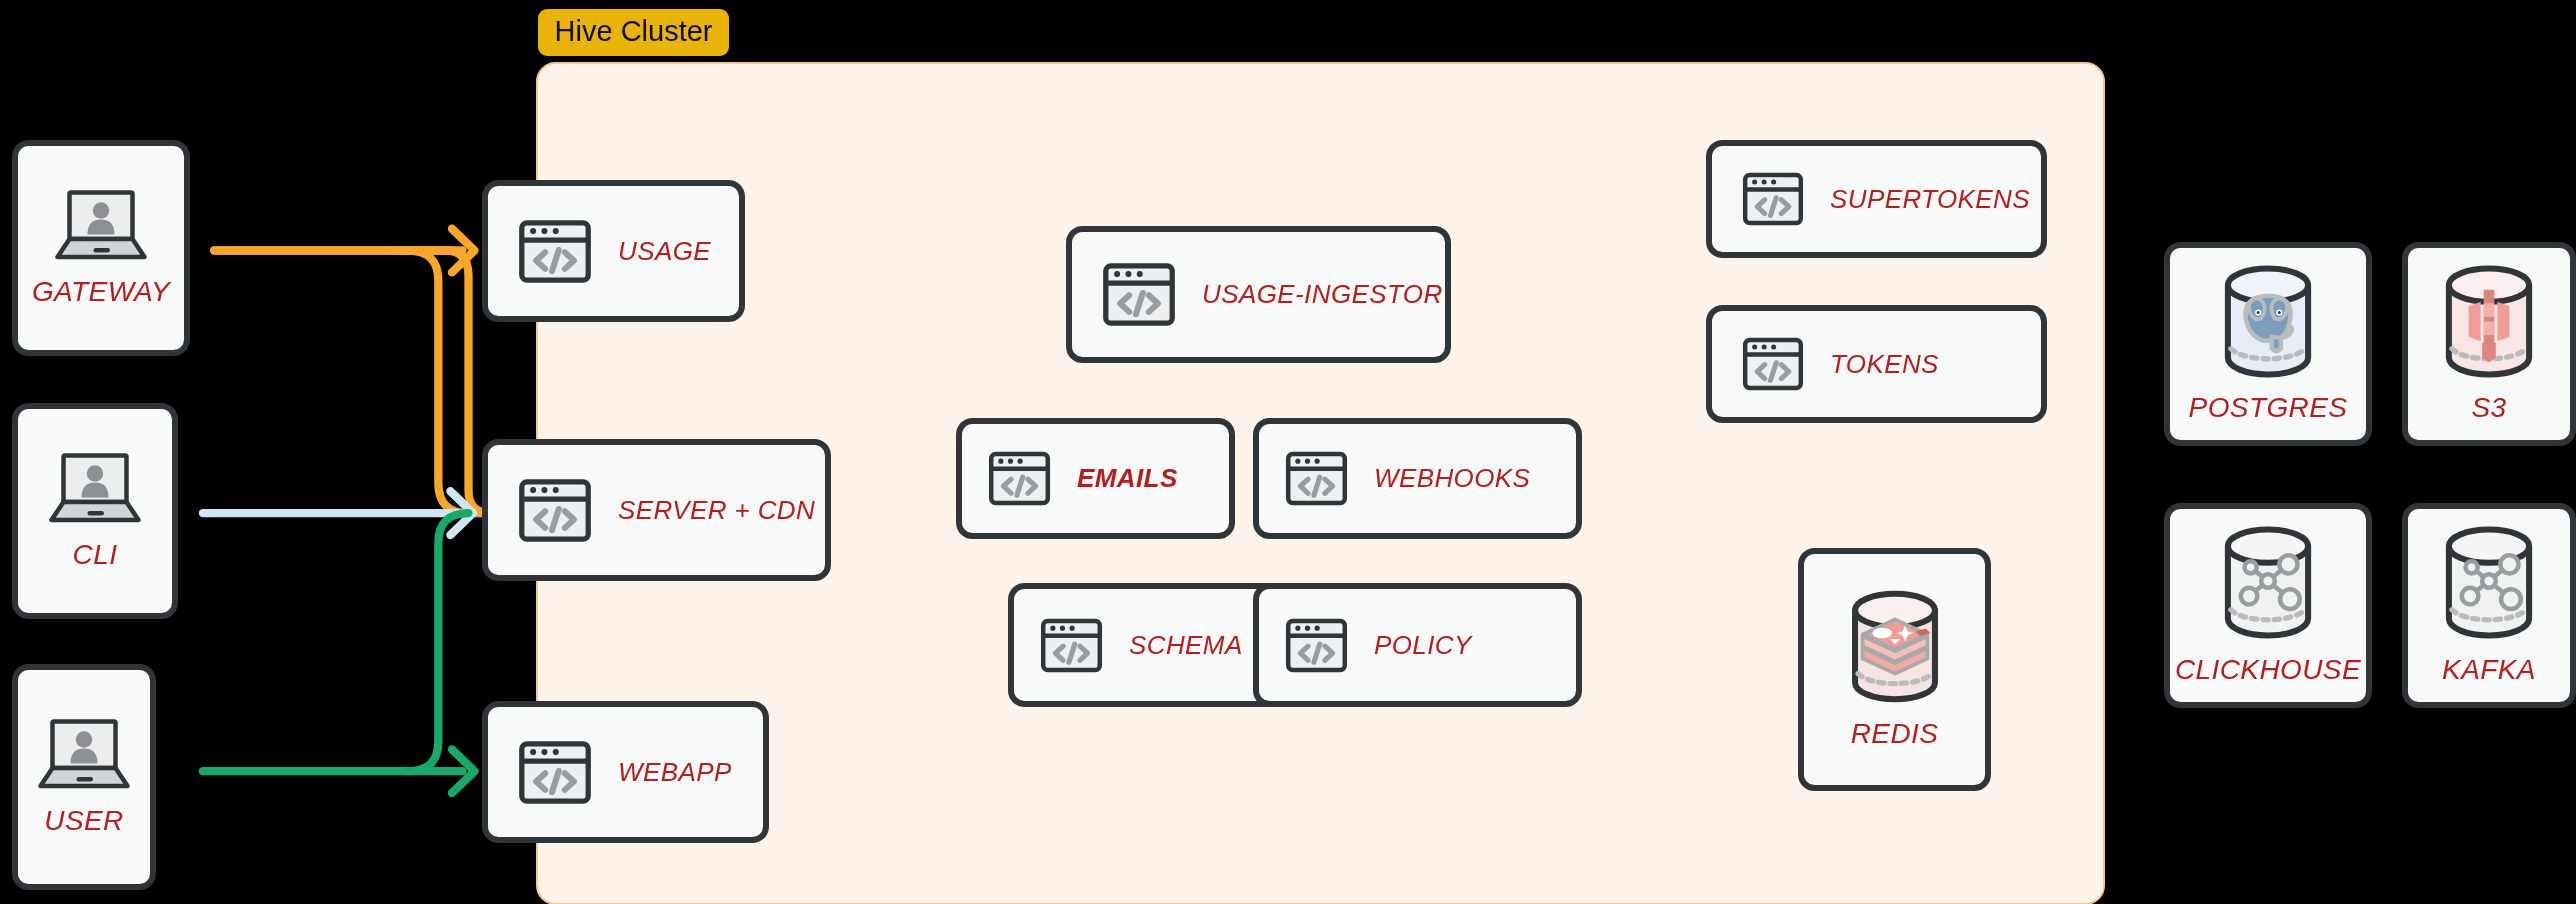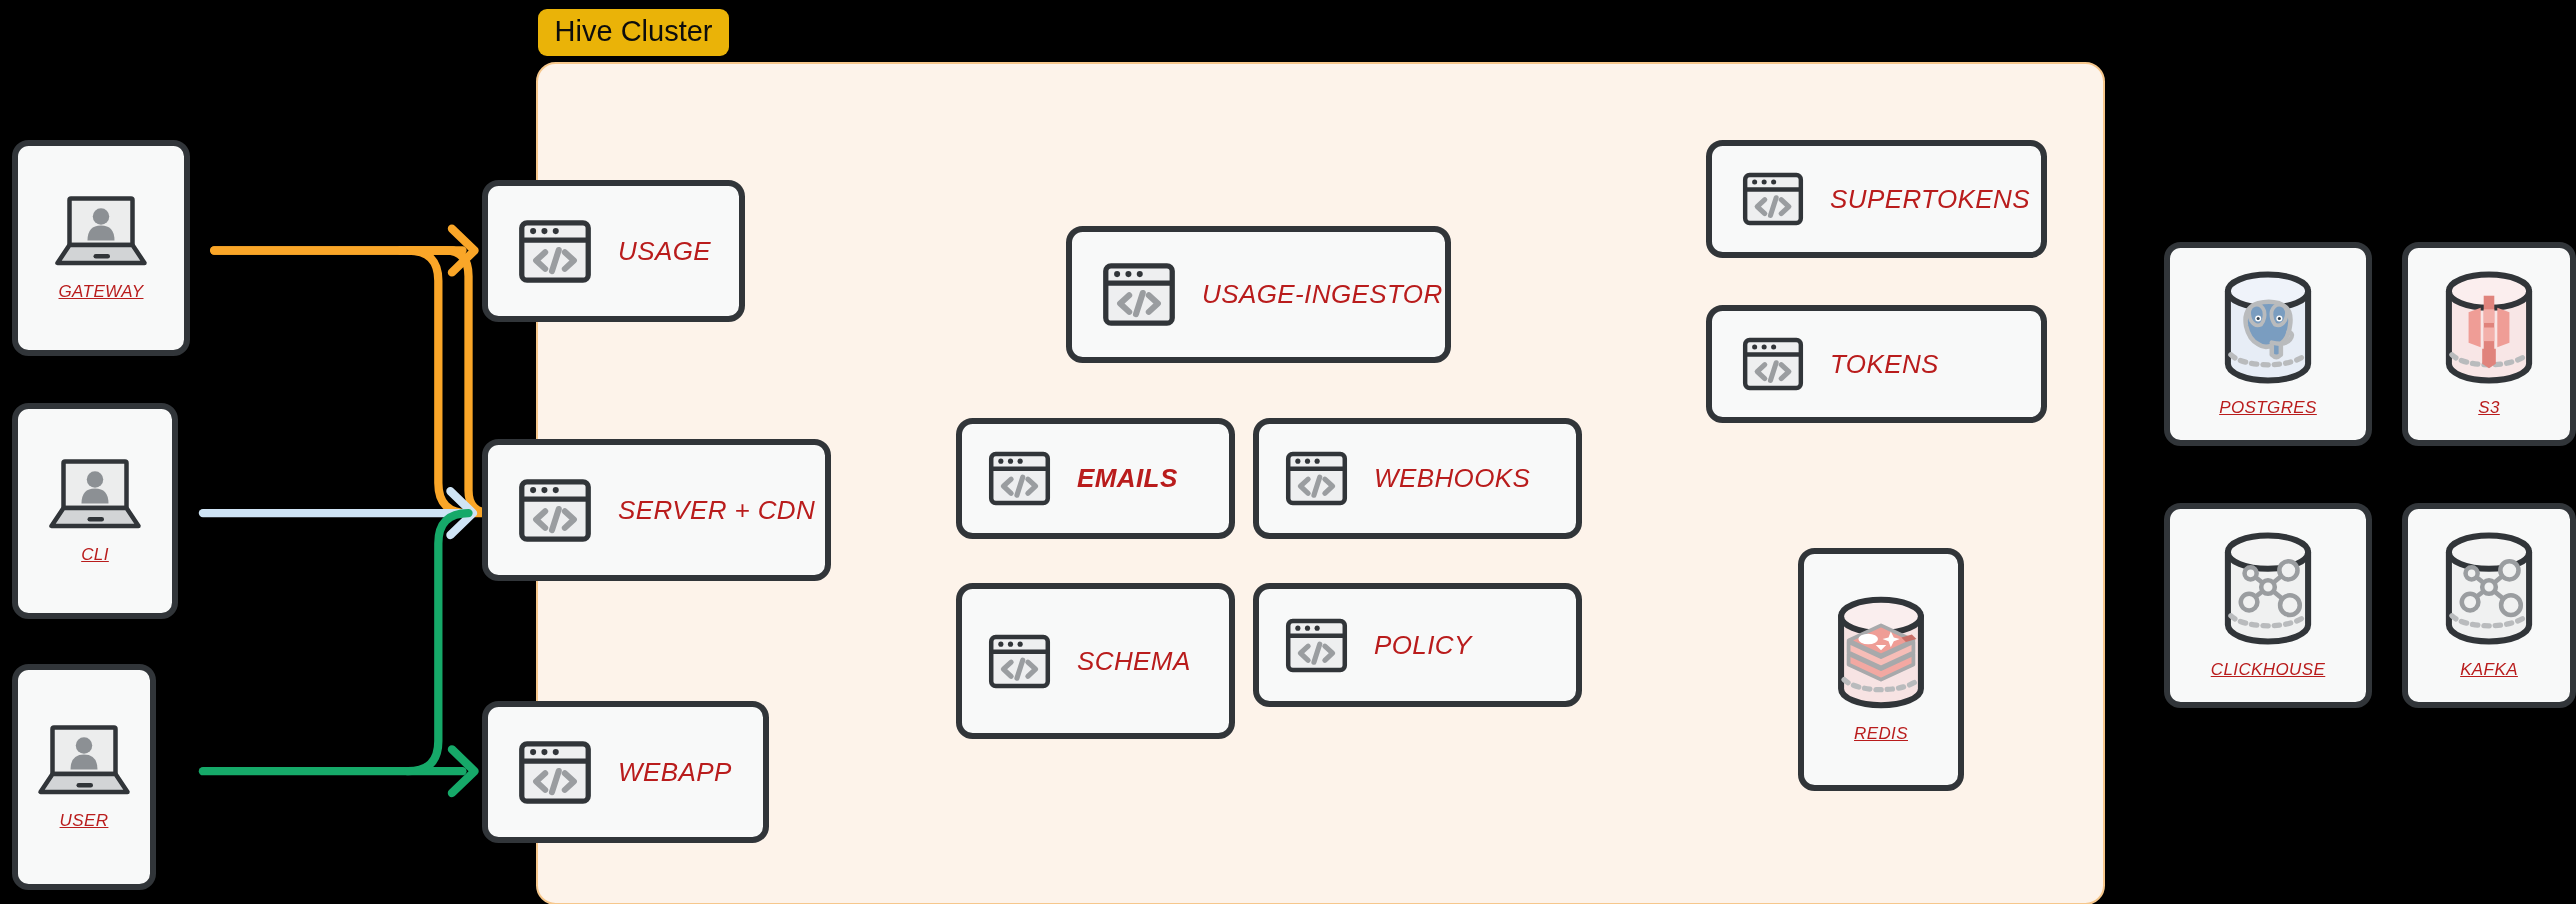--- a/index.html
+++ b/index.html
@@ -70,21 +70,21 @@
     margin-left: 26px;
   }
 
   .card-label {
     font-style: italic;
     color: #b91c1c;
     font-size: 26px;
     letter-spacing: 0.4px;
     white-space: nowrap;
   }
-  .card.vert .card-label { font-size: 17px; text-decoration: underline; }
+  .card.vert .card-label { font-size: 28px; }
 
   
   .laptop-icon { display:block; }
 
   
   .codewin-icon { display:block; flex: 0 0 auto; }
 
   
   .db-icon { display:block; }
 
@@ -252,21 +252,21 @@
       <circle cx="50" cy="16" r="4" fill="#313539"></circle>
       <g stroke="#9a9da0" stroke-width="8" stroke-linecap="round" stroke-linejoin="round" fill="none">
         <path d="M 36 44 L 24 55 L 36 66"></path>
         <path d="M 62 44 L 74 55 L 62 66"></path>
         <path d="M 54 41 L 45 69"></path>
       </g>
     </svg>
     <span class="card-label">WEBHOOKS</span>
   </div>
 
-  <div class="card horiz" style="left:956px; top:583px; width:279px; height:156px; padding-left:26px;">
+  <div class="card horiz" style="left:1008px; top:583px; width:279px; height:124px; padding-left:26px;">
     <svg class="codewin-icon" width="63" height="57" viewBox="0 0 98 86">
       <rect x="5" y="5" width="88" height="76" rx="7" fill="#eeeff0" stroke="#313539" stroke-width="7"></rect>
       <path d="M 5 28 L 93 28" stroke="#313539" stroke-width="7"></path>
       <circle cx="20" cy="16" r="4" fill="#313539"></circle>
       <circle cx="35" cy="16" r="4" fill="#313539"></circle>
       <circle cx="50" cy="16" r="4" fill="#313539"></circle>
       <g stroke="#9a9da0" stroke-width="8" stroke-linecap="round" stroke-linejoin="round" fill="none">
         <path d="M 36 44 L 24 55 L 36 66"></path>
         <path d="M 62 44 L 74 55 L 62 66"></path>
         <path d="M 54 41 L 45 69"></path>
@@ -316,21 +316,21 @@
       <circle cx="50" cy="16" r="4" fill="#313539"></circle>
       <g stroke="#9a9da0" stroke-width="8" stroke-linecap="round" stroke-linejoin="round" fill="none">
         <path d="M 36 44 L 24 55 L 36 66"></path>
         <path d="M 62 44 L 74 55 L 62 66"></path>
         <path d="M 54 41 L 45 69"></path>
       </g>
     </svg>
     <span class="card-label">TOKENS</span>
   </div>
 
-  <div class="card vert" style="left:1798px; top:548px; width:166px; height:243px;">
+  <div class="card vert" style="left:1798px; top:548px; width:193px; height:243px;">
     <svg class="db-icon" width="104" height="115" viewBox="0 0 138 152">
       <path d="M 16 28 L 16 124 A 53 22 0 0 0 122 124 L 122 28 Z" fill="#f7e3e3" stroke="#313539" stroke-width="8" stroke-linejoin="round"></path>
       <ellipse cx="69" cy="28" rx="53" ry="22" fill="#faeeee" stroke="#313539" stroke-width="8"></ellipse>
       <path d="M 20 112 A 52 20 0 0 0 118 112" fill="none" stroke="#b9bbbd" stroke-width="7" stroke-dasharray="7 8" stroke-linecap="round"></path>
 
       <g stroke="#a8a9ab" stroke-width="5" stroke-linejoin="round">
         <path d="M 69 112 L 26 92 L 26 78 L 69 98 L 112 78 L 112 92 Z" fill="#f3a8a2"></path>
         <path d="M 69 96 L 26 76 L 26 62 L 69 82 L 112 62 L 112 76 Z" fill="#f7bdb7"></path>
         <path d="M 69 80 L 26 60 L 69 40 L 112 60 Z" fill="#ef9d96"></path>
       </g>

